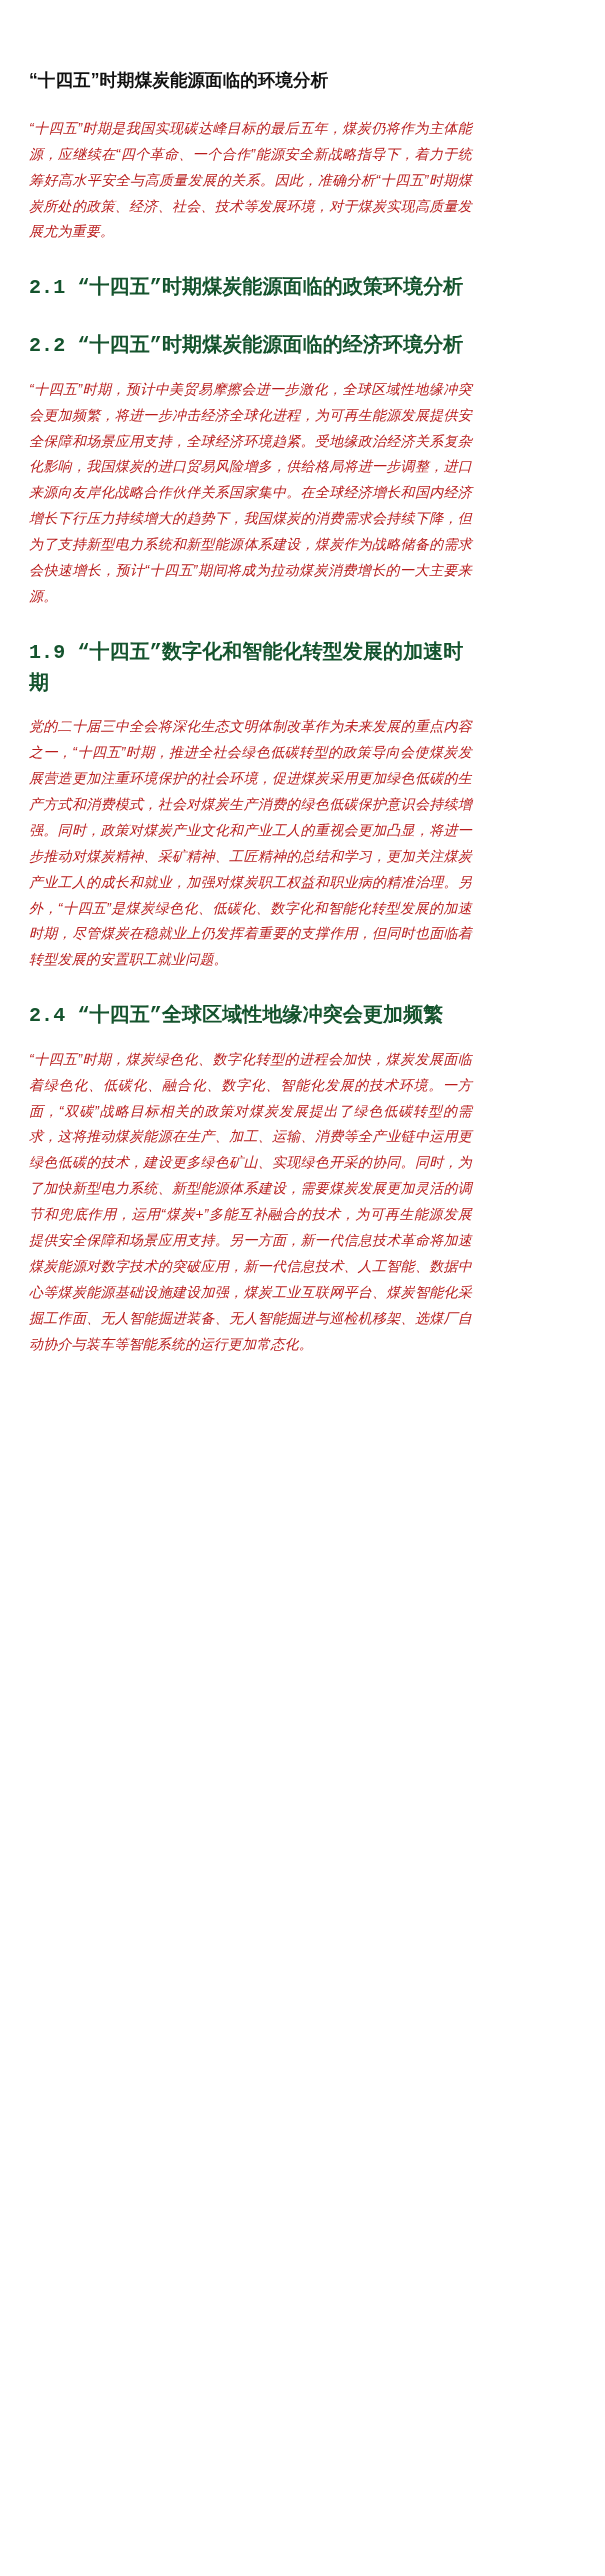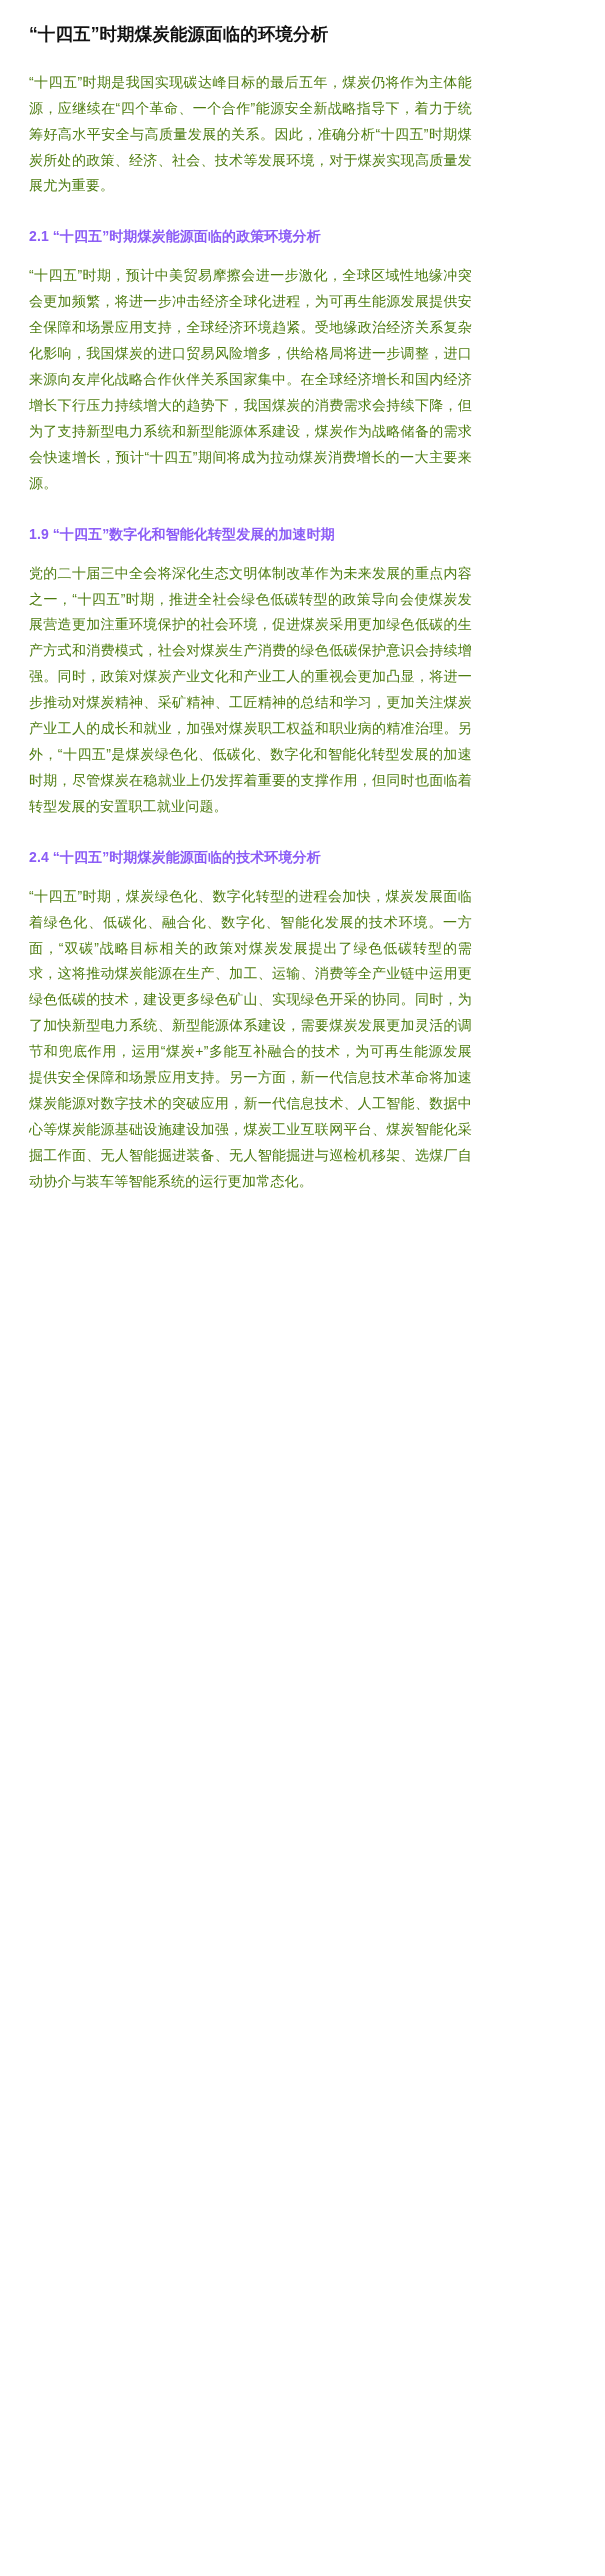--- a/index.html
+++ b/index.html
@@ -10,65 +10,69 @@
   }
   body {
     width: 606px;
     font-family: "Liberation Sans", sans-serif;
     color: #1a1a1a;
     -webkit-font-smoothing: antialiased;
   }
   .page {
     width: 501px;
     padding: 20.6px 29px 31px 29px;
+    margin-top: 46px;
   }
   h1.doc-title {
     font-size: 17.5px;
     line-height: 1.5;
     font-weight: bold;
     margin: 0 0 23px 0;
     letter-spacing: 0.1px;
     color: #111111;
   }
   h2.section-title {
-    font-size: 14px;
+    font-size: 20px;
     line-height: 1.55;
     font-weight: bold;
     margin: 27px 0 15.5px 0;
     letter-spacing: 0.1px;
-    color: #8b5cf6;
+    color: #14532d;
+    font-family: Liberation Mono, monospace;
   }
   p.para {
     font-size: 14px;
     line-height: 1.85;
     margin: 0 0 5.2px 0;
     text-align: justify;
     text-justify: inter-ideograph;
     letter-spacing: 0.2px;
-    color: #4d7c0f;
+    color: #b91c1c;
+    font-style: italic;
   }
   .first-block p.para {
     margin-bottom: 0;
   }
 </style>
 </head>
 <body>
 
 <div class="page">
 
   <h1 class="doc-title">“十四五”时期煤炭能源面临的环境分析</h1>
 
   <div class="first-block">
     <p class="para">“十四五”时期是我国实现碳达峰目标的最后五年，煤炭仍将作为主体能源，应继续在“四个革命、一个合作”能源安全新战略指导下，着力于统筹好高水平安全与高质量发展的关系。因此，准确分析“十四五”时期煤炭所处的政策、经济、社会、技术等发展环境，对于煤炭实现高质量发展尤为重要。</p>
   </div>
 
   <h2 class="section-title"><span>2.1</span>&nbsp;<span>“十四五”时期煤炭能源面临的政策环境分析</span></h2>
 
+  <h2 class="section-title"><span>2.2</span>&nbsp;<span>“十四五”时期煤炭能源面临的经济环境分析</span></h2>
   <p class="para">“十四五”时期，预计中美贸易摩擦会进一步激化，全球区域性地缘冲突会更加频繁，将进一步冲击经济全球化进程，为可再生能源发展提供安全保障和场景应用支持，全球经济环境趋紧。受地缘政治经济关系复杂化影响，我国煤炭的进口贸易风险增多，供给格局将进一步调整，进口来源向友岸化战略合作伙伴关系国家集中。在全球经济增长和国内经济增长下行压力持续增大的趋势下，我国煤炭的消费需求会持续下降，但为了支持新型电力系统和新型能源体系建设，煤炭作为战略储备的需求会快速增长，预计“十四五”期间将成为拉动煤炭消费增长的一大主要来源。</p>
 
   <h2 class="section-title"><span>1.9</span>&nbsp;<span>“十四五”数字化和智能化转型发展的加速时期</span></h2>
   <p class="para">党的二十届三中全会将深化生态文明体制改革作为未来发展的重点内容之一，“十四五”时期，推进全社会绿色低碳转型的政策导向会使煤炭发展营造更加注重环境保护的社会环境，促进煤炭采用更加绿色低碳的生产方式和消费模式，社会对煤炭生产消费的绿色低碳保护意识会持续增强。同时，政策对煤炭产业文化和产业工人的重视会更加凸显，将进一步推动对煤炭精神、采矿精神、工匠精神的总结和学习，更加关注煤炭产业工人的成长和就业，加强对煤炭职工权益和职业病的精准治理。另外，“十四五”是煤炭绿色化、低碳化、数字化和智能化转型发展的加速时期，尽管煤炭在稳就业上仍发挥着重要的支撑作用，但同时也面临着转型发展的安置职工就业问题。</p>
 
-  <h2 class="section-title"><span>2.4</span>&nbsp;<span>“十四五”时期煤炭能源面临的技术环境分析</span></h2>
+  <h2 class="section-title"><span>2.4</span>&nbsp;<span>“十四五”全球区域性地缘冲突会更加频繁</span></h2>
   <p class="para">“十四五”时期，煤炭绿色化、数字化转型的进程会加快，煤炭发展面临着绿色化、低碳化、融合化、数字化、智能化发展的技术环境。一方面，“双碳”战略目标相关的政策对煤炭发展提出了绿色低碳转型的需求，这将推动煤炭能源在生产、加工、运输、消费等全产业链中运用更绿色低碳的技术，建设更多绿色矿山、实现绿色开采的协同。同时，为了加快新型电力系统、新型能源体系建设，需要煤炭发展更加灵活的调节和兜底作用，运用“煤炭+”多能互补融合的技术，为可再生能源发展提供安全保障和场景应用支持。另一方面，新一代信息技术革命将加速煤炭能源对数字技术的突破应用，新一代信息技术、人工智能、数据中心等煤炭能源基础设施建设加强，煤炭工业互联网平台、煤炭智能化采掘工作面、无人智能掘进装备、无人智能掘进与巡检机移架、选煤厂自动协介与装车等智能系统的运行更加常态化。</p>
 
 </div>
 
 
 </body></html>

